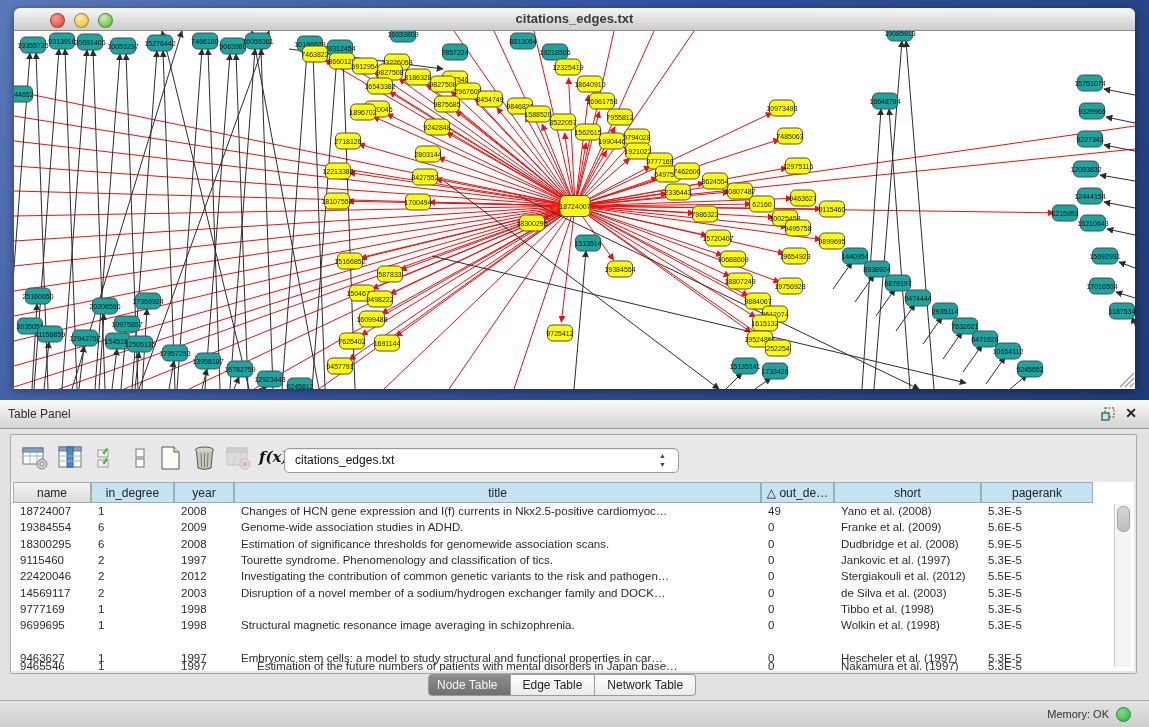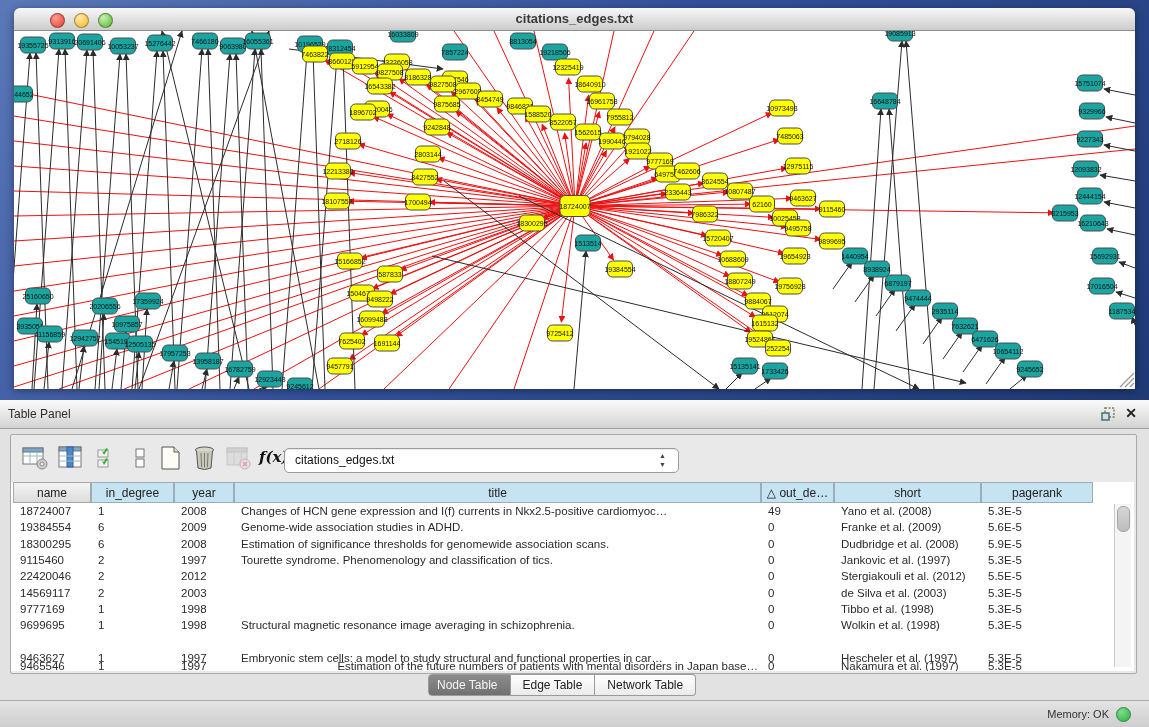--- a/index.html
+++ b/index.html
@@ -876,28 +876,30 @@
               <div class="td" style="left: 170px; width: 50px;">1997</div>
               <div class="td" style="left: 230px; width: 517px;">Tourette syndrome. Phenomenology and classification of tics.</div>
               <div class="td" style="left: 757px; width: 63px;">0</div>
               <div class="td" style="left: 830px; width: 137px;">Jankovic et al. (1997)</div>
               <div class="td" style="left: 977px; width: 102px;">5.3E-5</div>
             </div>
             <div class="tr" style="top: 65.2px;">
               <div class="td" style="left: 9px; width: 68px;">22420046</div>
               <div class="td" style="left: 87px; width: 73px;">2</div>
               <div class="td" style="left: 170px; width: 50px;">2012</div>
+              <div class="td" style="left: 230px; width: 517px;">Investigating the contribution of common genetic variants to the risk and pathogen…</div>
               <div class="td" style="left: 757px; width: 63px;">0</div>
               <div class="td" style="left: 830px; width: 137px;">Stergiakouli et al. (2012)</div>
               <div class="td" style="left: 977px; width: 102px;">5.5E-5</div>
             </div>
             <div class="tr" style="top: 81.5px;">
               <div class="td" style="left: 9px; width: 68px;">14569117</div>
               <div class="td" style="left: 87px; width: 73px;">2</div>
               <div class="td" style="left: 170px; width: 50px;">2003</div>
+              <div class="td" style="left: 230px; width: 517px;">Disruption of a novel member of a sodium/hydrogen exchanger family and DOCK…</div>
               <div class="td" style="left: 757px; width: 63px;">0</div>
               <div class="td" style="left: 830px; width: 137px;">de Silva et al. (2003)</div>
               <div class="td" style="left: 977px; width: 102px;">5.3E-5</div>
             </div>
             <div class="tr" style="top: 97.8px;">
               <div class="td" style="left: 9px; width: 68px;">9777169</div>
               <div class="td" style="left: 87px; width: 73px;">1</div>
               <div class="td" style="left: 170px; width: 50px;">1998</div>
               <div class="td" style="left: 757px; width: 63px;">0</div>
               <div class="td" style="left: 830px; width: 137px;">Tibbo et al. (1998)</div>
@@ -909,21 +911,21 @@
               <div class="td" style="left: 170px; width: 50px;">1998</div>
               <div class="td" style="left: 230px; width: 517px;">Structural magnetic resonance image averaging in schizophrenia.</div>
               <div class="td" style="left: 757px; width: 63px;">0</div>
               <div class="td" style="left: 830px; width: 137px;">Wolkin et al. (1998)</div>
               <div class="td" style="left: 977px; width: 102px;">5.3E-5</div>
             </div>
             <div class="tr" style="top: 130.4px; margin-top: 25px;">
               <div class="td" style="left: 9px; width: 68px;">9465546</div>
               <div class="td" style="left: 87px; width: 73px;">1</div>
               <div class="td" style="left: 170px; width: 50px;">1997</div>
-              <div class="td" style="left: 230px; width: 517px; text-align: right;">Estimation of the future numbers of patients with mental disorders in Japan base…</div>
+              <div class="td" style="left: 246px; width: 517px;">Estimation of the future numbers of patients with mental disorders in Japan base…</div>
               <div class="td" style="left: 757px; width: 63px;">0</div>
               <div class="td" style="left: 830px; width: 137px;">Nakamura et al. (1997)</div>
               <div class="td" style="left: 977px; width: 102px;">5.3E-5</div>
             </div>
             <div class="tr" style="top: 146.7px;">
               <div class="td" style="left: 9px; width: 68px;">9463627</div>
               <div class="td" style="left: 87px; width: 73px;">1</div>
               <div class="td" style="left: 170px; width: 50px;">1997</div>
               <div class="td" style="left: 230px; width: 517px;">Embryonic stem cells: a model to study structural and functional properties in car…</div>
               <div class="td" style="left: 757px; width: 63px;">0</div>

